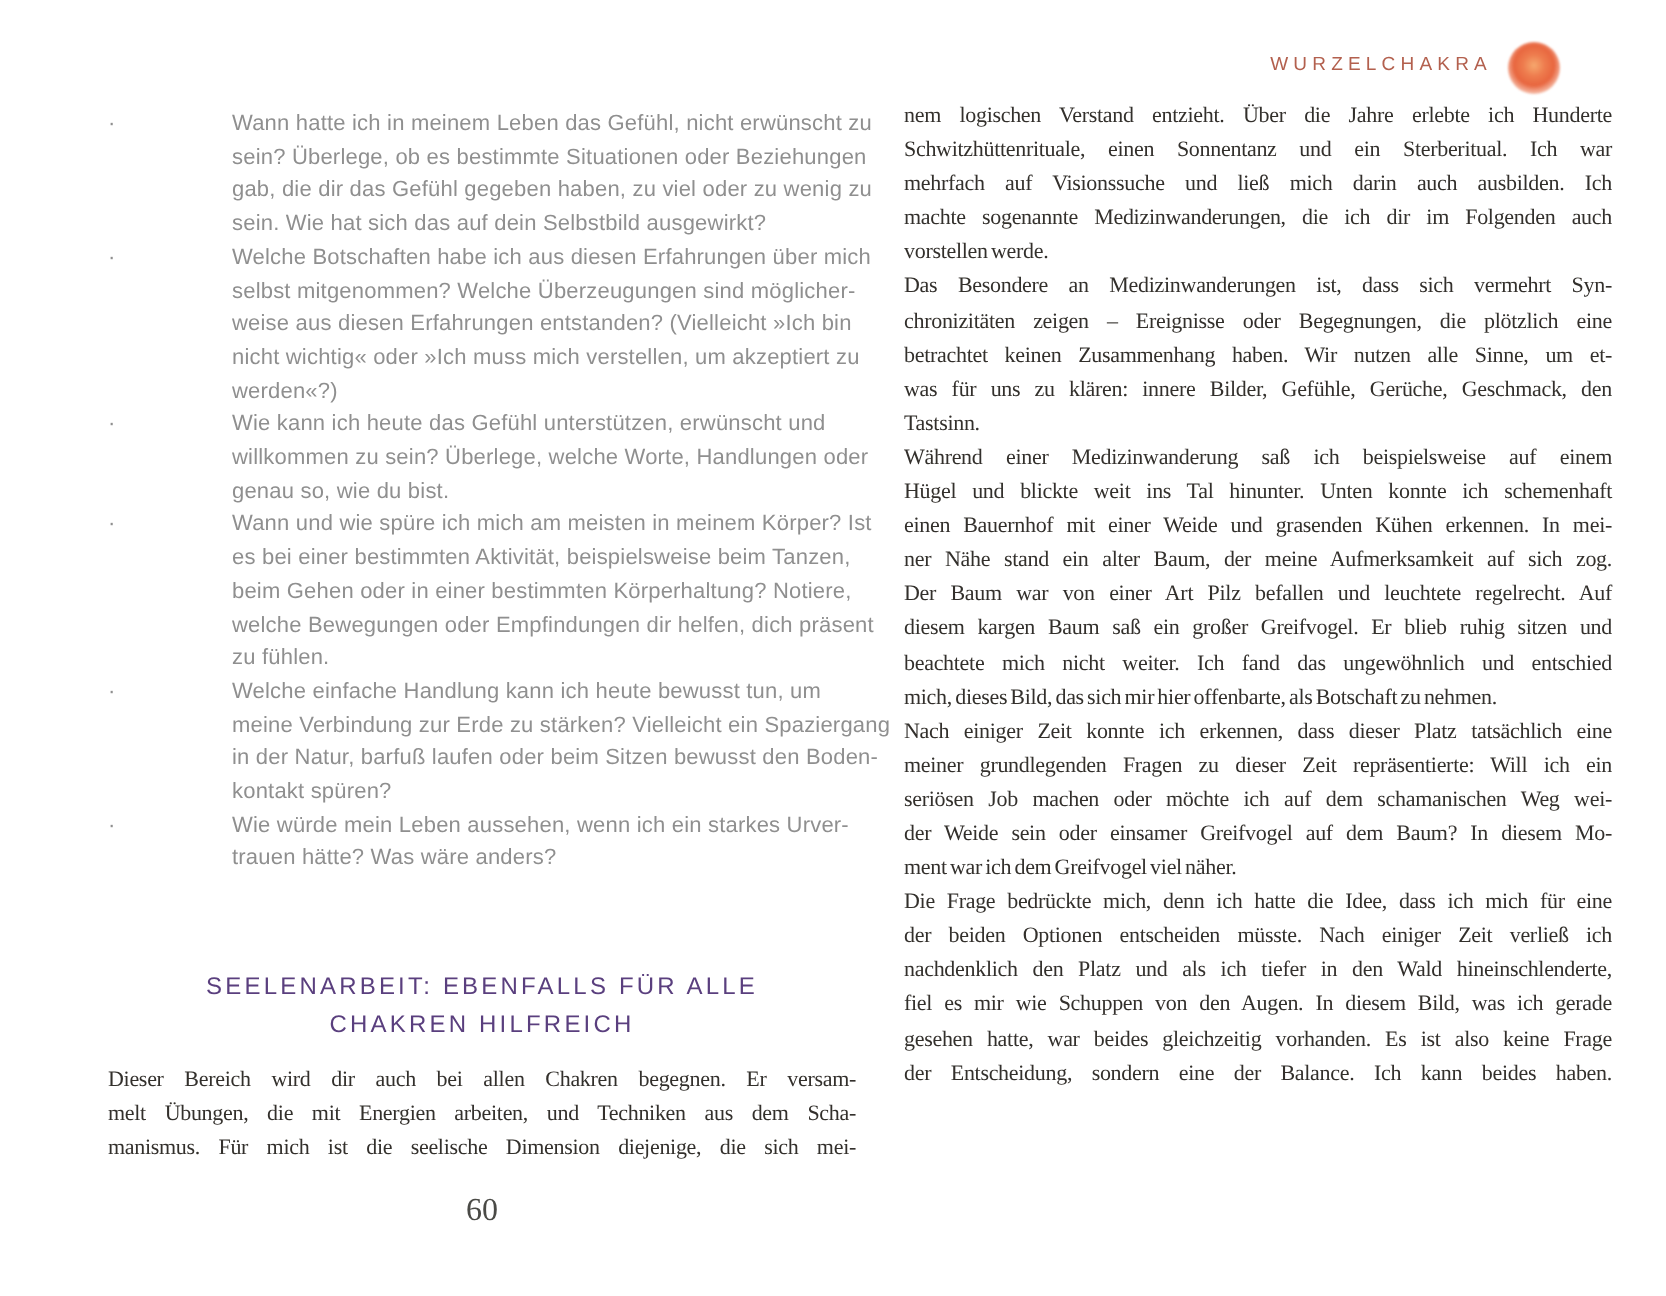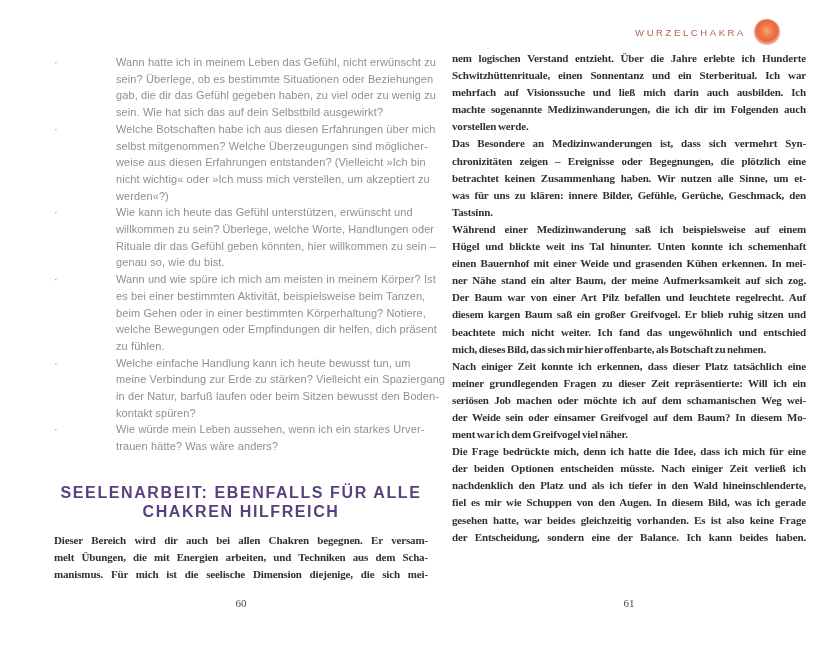--- a/index.html
+++ b/index.html
@@ -21,57 +21,57 @@
   }
   .bullet-text{flex:1;margin-left:48px;}
   .bullet-text .line{
     font-size:11px;line-height:16.7px;color:#8f8f8f;
     letter-spacing:.1px;text-align:left;white-space:nowrap;
   }
 
   
   .heading{position:absolute;top:484px;left:0;width:374px;}
   .heading .line{
-    text-align:center;color:#5a3f7e;font-size:16px;font-weight:700;
+    text-align:center;color:#5a3f7e;font-size:12px;font-weight:400;
     letter-spacing:1.6px;line-height:18.5px;
   }
 
   
   .serif-block .line{
     font-family:"Liberation Serif",serif;
     font-size:11px;line-height:17.1px;color:#33302c;
     letter-spacing:-0.15px;word-spacing:-1px;
-    text-align:justify;text-align-last:justify;font-weight:bold;
+    text-align:justify;text-align-last:justify;
   }
   .serif-block.para-end .line:last-child{text-align-last:left;}
 
   #left-paragraph{position:absolute;top:532px;left:0;width:374px;}
 
   
   .running-header{
     position:absolute;top:19px;right:26px;height:28px;
-    display:flex;align-items:flex-start;gap:8px;
+    display:flex;align-items:flex-end;gap:8px;
   }
   .running-header .hdr-label{
     color:#b3604e;font-size:9.5px;letter-spacing:2.6px;font-weight:500;
     line-height:28px;
   }
   .chakra-dot{
     width:26px;height:26px;border-radius:50%;
     background:radial-gradient(circle at 50% 45%,
       #f6a86e 0%, #ee7c4e 28%, #e8663f 52%,
       rgba(238,124,78,.35) 78%, rgba(238,124,78,0) 100%);
     filter:blur(.6px);
   }
   .body-col{position:absolute;top:50px;left:0;width:354px;}
 
   
   .page-number{
     position:absolute;top:597px;left:0;width:100%;text-align:center;
-    font-family:"Liberation Serif",serif;font-size:11px;color:#4a4a46;
+    font-family:"Liberation Serif",serif;font-size:16px;color:#4a4a46;
   }
 </style>
 </head>
 <body>
 
 <div class="page" id="left-page">
 
   <div class="bullet-list">
     <div class="bullet-item">
       <span class="bullet-marker">·</span>
@@ -90,21 +90,20 @@
           <div class="line">weise aus diesen Erfahrungen entstanden? (Vielleicht »Ich bin</div>
           <div class="line">nicht wichtig« oder »Ich muss mich verstellen, um akzeptiert zu</div>
           <div class="line">werden«?)</div>
         </div>
     </div>
     <div class="bullet-item">
       <span class="bullet-marker">·</span>
       <div class="bullet-text">
           <div class="line">Wie kann ich heute das Gefühl unterstützen, erwünscht und</div>
           <div class="line">willkommen zu sein? Überlege, welche Worte, Handlungen oder</div>
-          <div class="line">Rituale dir das Gefühl geben könnten, hier willkommen zu sein –</div>
           <div class="line">genau so, wie du bist.</div>
         </div>
     </div>
     <div class="bullet-item">
       <span class="bullet-marker">·</span>
       <div class="bullet-text">
           <div class="line">Wann und wie spüre ich mich am meisten in meinem Körper? Ist</div>
           <div class="line">es bei einer bestimmten Aktivität, beispielsweise beim Tanzen,</div>
           <div class="line">beim Gehen oder in einer bestimmten Körperhaltung? Notiere,</div>
           <div class="line">welche Bewegungen oder Empfindungen dir helfen, dich präsent</div>
@@ -185,14 +184,13 @@
     <div class="serif-block para-cont">
         <div class="line">Die Frage bedrückte mich, denn ich hatte die Idee, dass ich mich für eine</div>
         <div class="line">der beiden Optionen entscheiden müsste. Nach einiger Zeit verließ ich</div>
         <div class="line">nachdenklich den Platz und als ich tiefer in den Wald hineinschlenderte,</div>
         <div class="line">fiel es mir wie Schuppen von den Augen. In diesem Bild, was ich gerade</div>
         <div class="line">gesehen hatte, war beides gleichzeitig vorhanden. Es ist also keine Frage</div>
         <div class="line">der Entscheidung, sondern eine der Balance. Ich kann beides haben.</div>
       </div>
   </div>
 
-  <div class="page-number">61</div>
 </div>
 
 </body></html>

